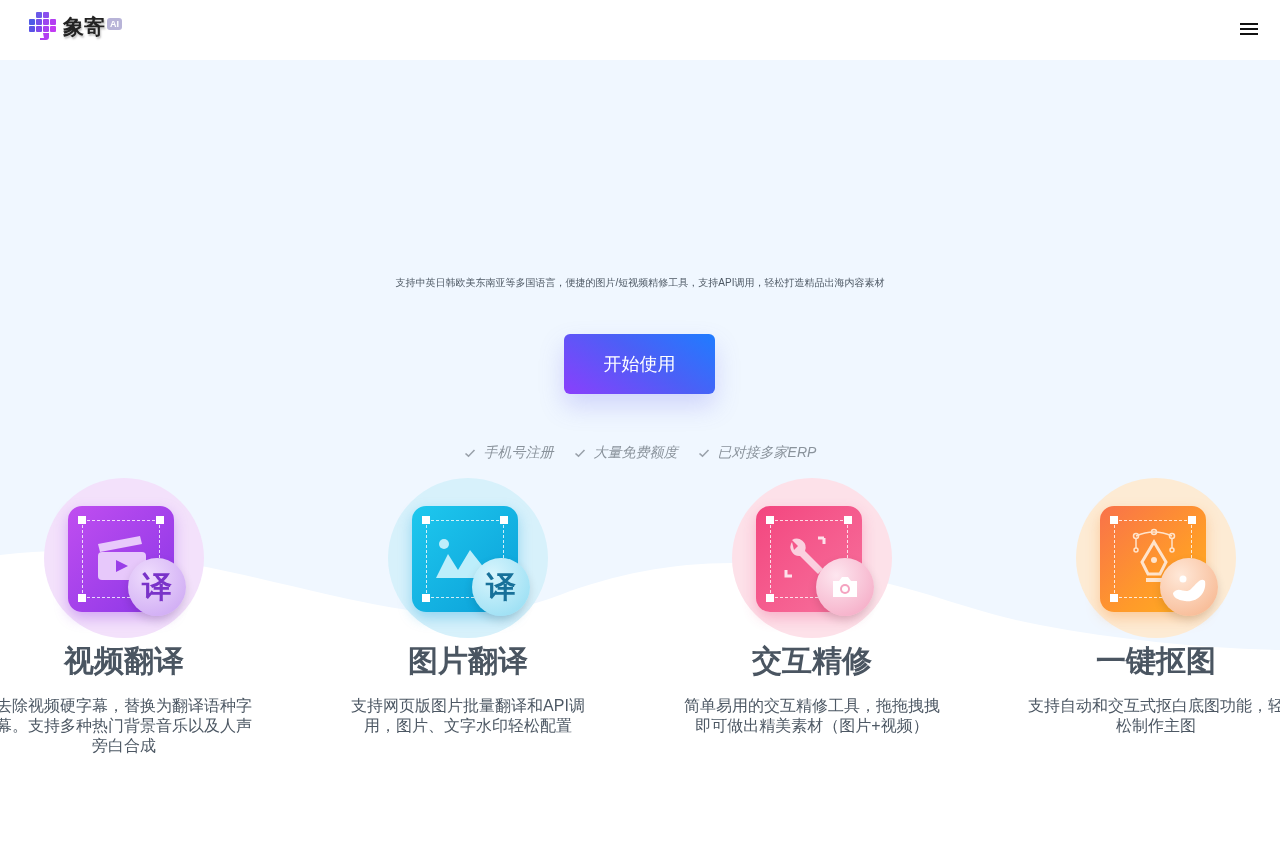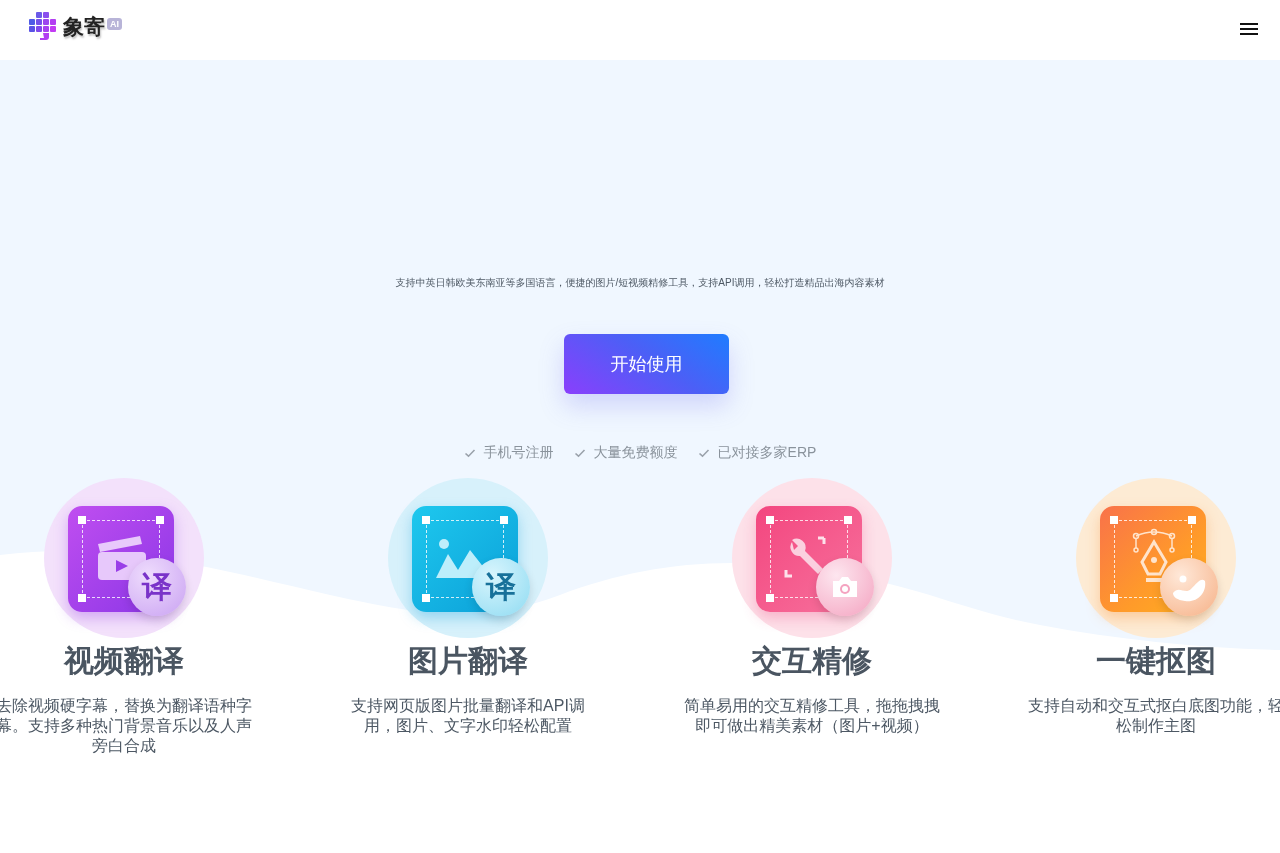--- a/index.html
+++ b/index.html
@@ -14,25 +14,25 @@
 
   .menu-btn { position: absolute; right: 20px; top: 20px; width: 20px; height: 18px; cursor: pointer; }
   .menu-btn span { display: block; width: 18px; height: 2px; background: #111; margin: 3px 0; }
 
   .hero { position: absolute; left: 0; top: 60px; width: 1280px; height: 793px; background: #f0f7ff; overflow: hidden; }
   .wave { position: absolute; left: 0; top: 440px; width: 1280px; height: 360px; }
 
   .hero-title { position: absolute; left: 0; top: 120px; width: 1280px; text-align: center; font-size: 66px; font-weight: bold; color: #4a5561; letter-spacing: 1px; }
   .hero-sub { position: absolute; left: 0; top: 216px; width: 1280px; text-align: center; font-size: 10px; color: #4d5864; }
 
-  .cta { position: absolute; left: 564px; top: 274px; width: 165px; height: 60px; border-radius: 6px; border: none;
+  .cta { position: absolute; left: 564px; top: 274px; width: 151px; height: 60px; border-radius: 6px; border: none;
          background: linear-gradient(35deg, #8a3ffc 0%, #4c5ff6 55%, #1f7cff 100%);
          color: #ffffff; font-size: 18px; cursor: pointer; box-shadow: 0 12px 24px rgba(110,110,240,0.25); font-family: "Liberation Sans", "DejaVu Sans", sans-serif; }
 
-  .perks { position: absolute; left: 0; top: 384px; width: 1280px; display: flex; justify-content: center; gap: 20px; font-size: 14px; color: #8a939c; }
+  .perks { position: absolute; left: 0; top: 384px; width: 1280px; display: flex; justify-content: center; gap: 20px; font-size: 14px; color: #8a939c; font-style: italic; }
   .perk { display: flex; align-items: center; gap: 8px; }
   .check { width: 12px; height: 12px; }
 
   .features { position: absolute; left: 0; top: 418px; width: 1280px; height: 300px; }
   .feature { position: absolute; top: 0; width: 260px; text-align: center; }
   .feature .circle { position: absolute; top: 0; width: 160px; height: 160px; border-radius: 50%; }
   .feature .tile { position: absolute; left: 24px; top: 28px; width: 106px; height: 106px; border-radius: 14px; }
   .feature .tile .frame { position: absolute; left: 14px; top: 14px; right: 14px; bottom: 14px; border: 1.5px dashed rgba(255,255,255,0.8); }
   .feature .tile .dot { position: absolute; width: 8px; height: 8px; background: #fff; }
   .feature .badge { position: absolute; left: 84px; top: 80px; width: 58px; height: 58px; border-radius: 50%; display: flex; align-items: center; justify-content: center; font-weight: bold; font-size: 30px; box-shadow: 0 4px 10px rgba(0,0,0,0.12); }

